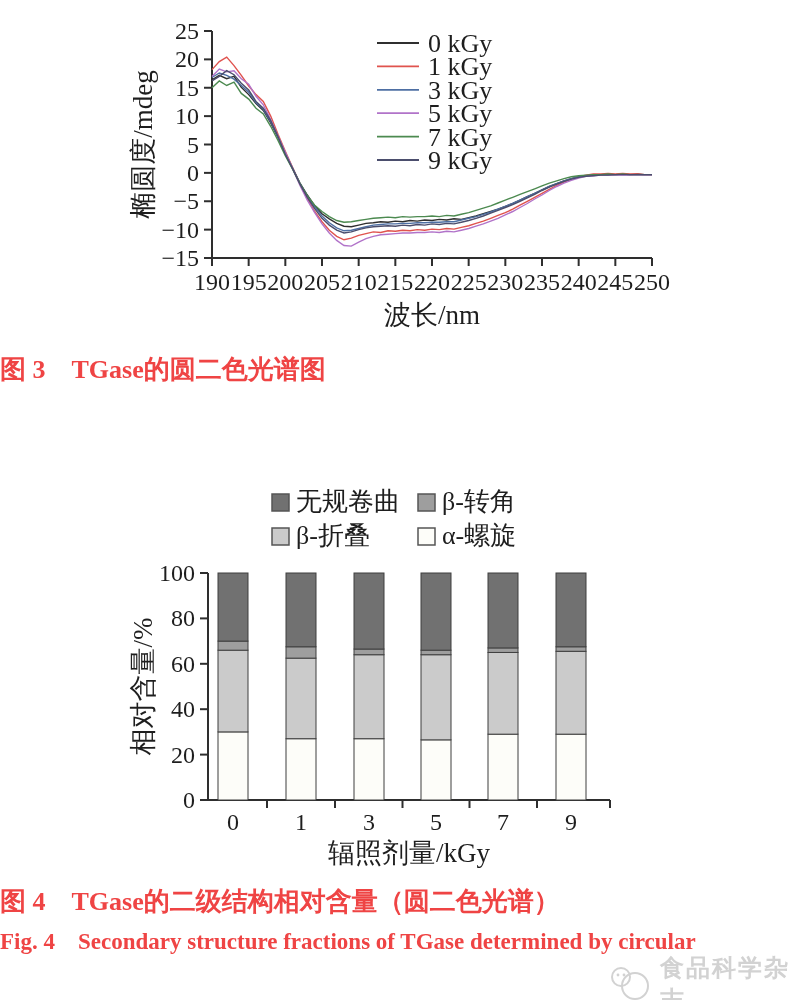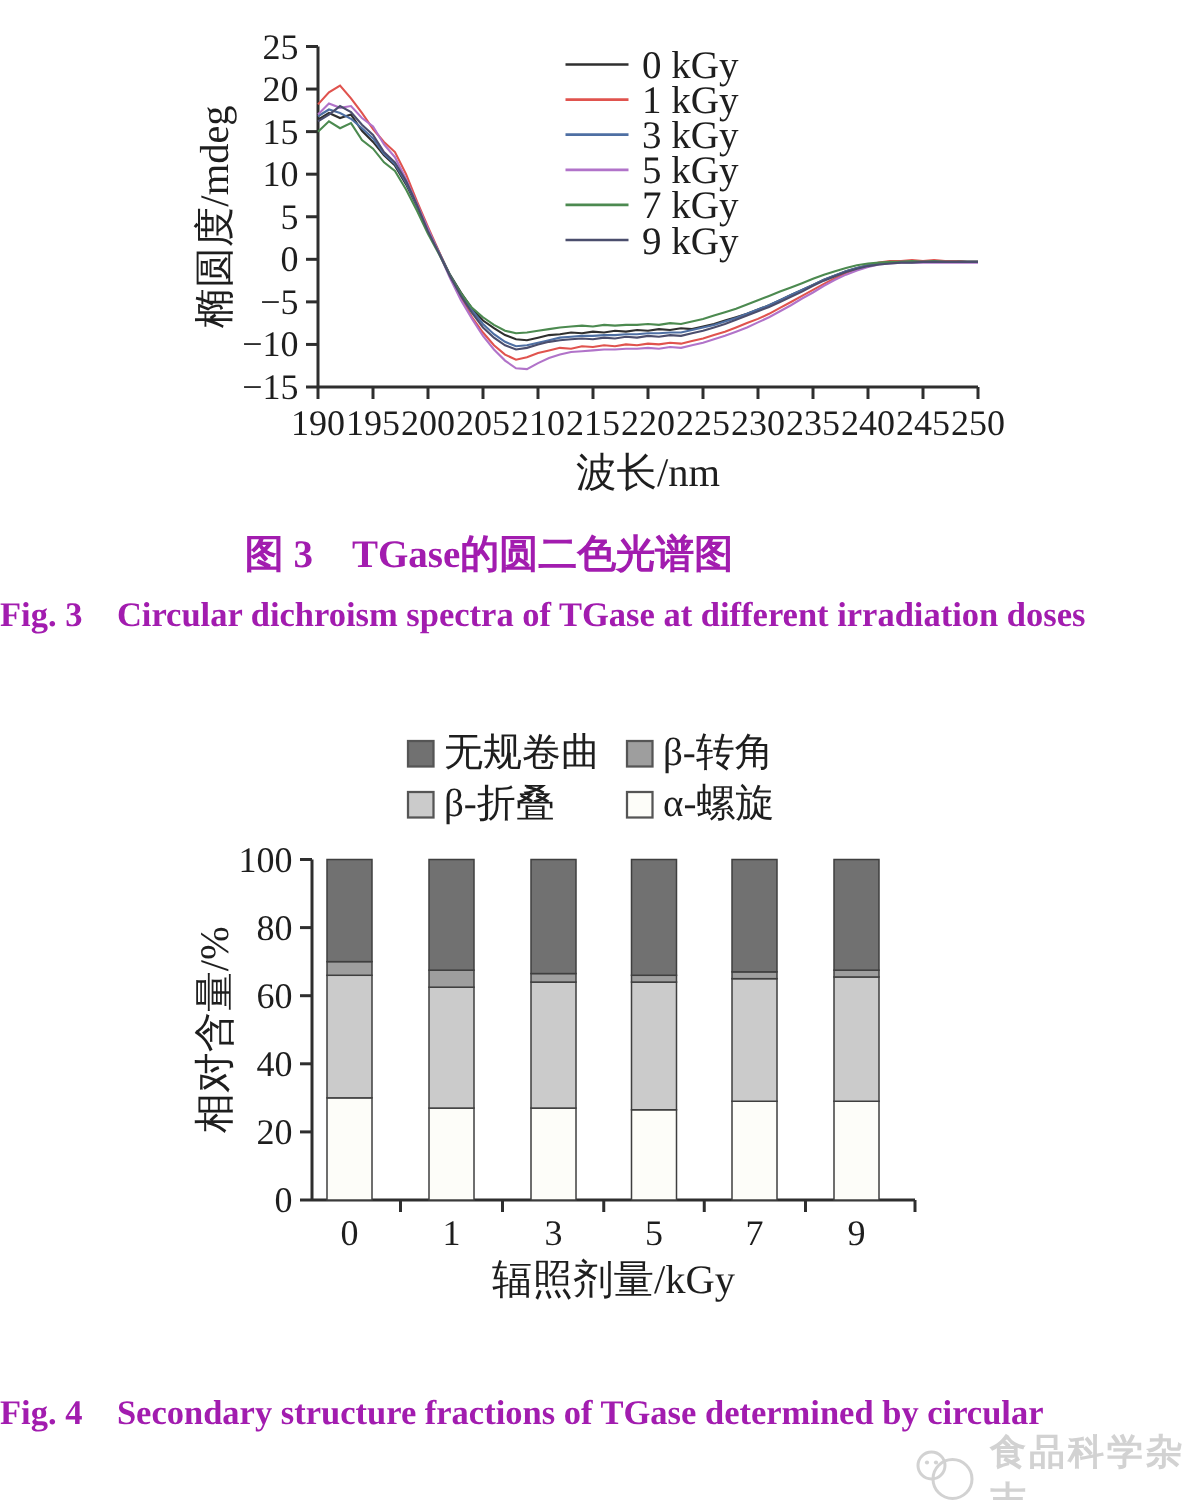--- a/index.html
+++ b/index.html
@@ -7,22 +7,22 @@
     position:relative; width:802px; height:1000px; background:#ffffff;
     font-family:"Liberation Serif", serif; overflow:hidden;
   }
   svg { position:absolute; overflow:visible; }
   svg text { fill:#1e1e1e; }
   .tick   { font:24px "Liberation Serif", serif; }
   .axlabel{ font:27px "Liberation Serif", serif; }
   .legend { font:26px "Liberation Serif", serif; }
   .blegend{ font:26px "Liberation Serif", serif; }
   .cap {
-    position:absolute; left:0; width:652px; text-align:center;
-    font-weight:bold; color:#a21caf; white-space:pre;
+    position:absolute; left:0; width:652px; 
+    font-weight:bold; color:#ef4444; white-space:pre;
   }
   .cap-cn { font-size:26px; }
   .cap-en { font-size:23px; }
   .watermark {
     position:absolute; left:608px; top:952px; display:flex; align-items:center;
     gap:6px; color:#d2d2d2; font-size:24px; font-weight:bold; letter-spacing:2px;
   }
   .watermark svg { position:static; }
 </style>
 </head>
@@ -93,21 +93,20 @@
       <text x="298" y="93.8" class="legend">3 kGy</text>
       <line x1="247" y1="108.19999999999999" x2="289" y2="108.19999999999999" stroke="#b173c9" stroke-width="1.8"></line>
       <text x="298" y="117.19999999999999" class="legend">5 kGy</text>
       <line x1="247" y1="131.6" x2="289" y2="131.6" stroke="#4c8a50" stroke-width="1.8"></line>
       <text x="298" y="140.6" class="legend">7 kGy</text>
       <line x1="247" y1="155" x2="289" y2="155" stroke="#4b4e6d" stroke-width="1.8"></line>
       <text x="298" y="164" class="legend">9 kGy</text>
     </svg>
 
   <div class="cap cap-cn" style="top:352px;">图 3　TGase的圆二色光谱图</div>
-  <div class="cap cap-en" style="top:394px;">Fig. 3　Circular dichroism spectra of TGase at different irradiation doses</div>
 
   <svg id="bar-chart" style="left:130px; top:470px;" width="570" height="400" viewBox="0 0 570 400">
       <line x1="78" y1="103" x2="78" y2="330" stroke="#2e2e2e" stroke-width="2"></line>
       <line x1="78" y1="330" x2="480" y2="330" stroke="#2e2e2e" stroke-width="2"></line>
       <line x1="70" y1="330" x2="78" y2="330" stroke="#2e2e2e" stroke-width="2"></line>
       <text x="65" y="338" class="tick" text-anchor="end">0</text>
       <line x1="70" y1="284.6" x2="78" y2="284.6" stroke="#2e2e2e" stroke-width="2"></line>
       <text x="65" y="292.6" class="tick" text-anchor="end">20</text>
       <line x1="70" y1="239.2" x2="78" y2="239.2" stroke="#2e2e2e" stroke-width="2"></line>
       <text x="65" y="247.2" class="tick" text-anchor="end">40</text>
@@ -158,20 +157,21 @@
       <rect x="142" y="24" width="17" height="17" fill="#717171" stroke="#555555" stroke-width="1.5"></rect>
       <text x="166" y="40" class="blegend" font-style="normal">无规卷曲</text>
       <rect x="288" y="24" width="17" height="17" fill="#9e9e9e" stroke="#555555" stroke-width="1.5"></rect>
       <text x="312" y="40" class="blegend" font-style="italic">β-转角</text>
       <rect x="142" y="58" width="17" height="17" fill="#cbcbcb" stroke="#555555" stroke-width="1.5"></rect>
       <text x="166" y="74" class="blegend" font-style="italic">β-折叠</text>
       <rect x="288" y="58" width="17" height="17" fill="#fdfdf9" stroke="#555555" stroke-width="1.5"></rect>
       <text x="312" y="74" class="blegend" font-style="italic">α-螺旋</text>
     </svg>
 
+  <div class="cap cap-cn" style="top:884px;">图 4　TGase的二级结构相对含量（圆二色光谱）</div>
   <div class="cap cap-en" style="top:926px;">Fig. 4　Secondary structure fractions of TGase determined by circular</div>
 
   <div class="watermark">
     <svg width="46" height="40" viewBox="0 0 46 40">
       <circle cx="13" cy="13" r="9" fill="none" stroke="#d2d2d2" stroke-width="2"></circle>
       <circle cx="27" cy="22" r="13" fill="none" stroke="#d2d2d2" stroke-width="2"></circle>
       <circle cx="10" cy="11" r="1.4" fill="#d2d2d2"></circle>
       <circle cx="16" cy="11" r="1.4" fill="#d2d2d2"></circle>
     </svg>
     <span>食品科学杂志</span>

